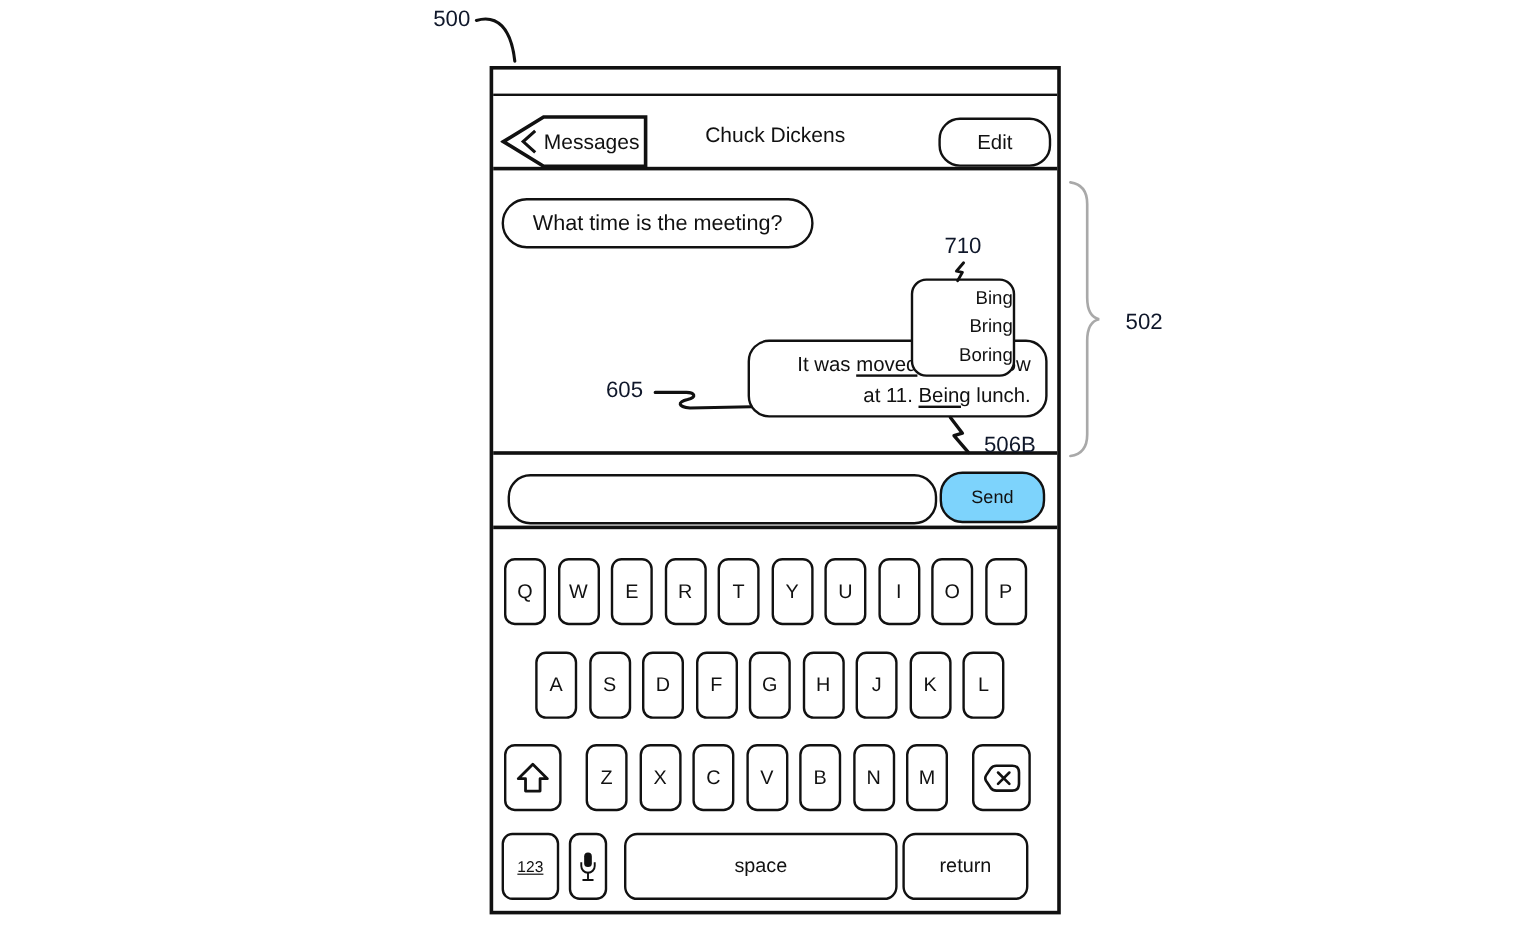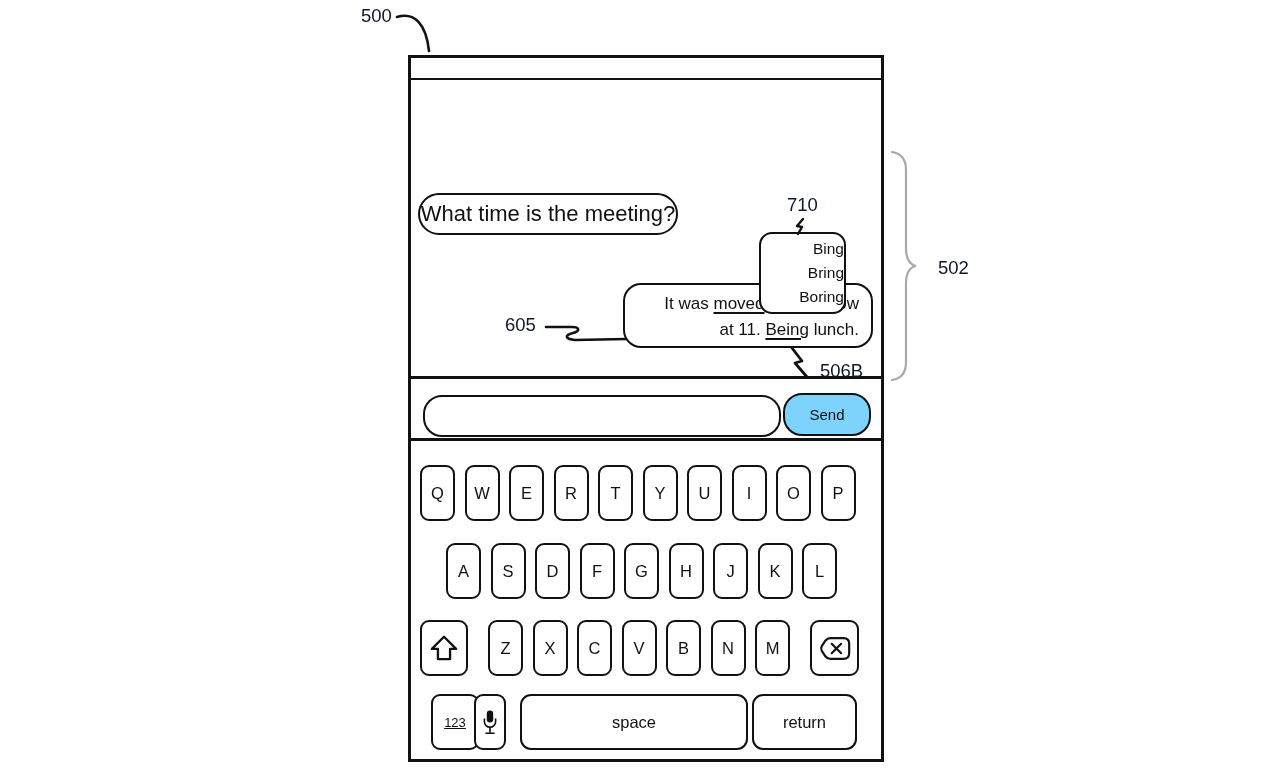--- a/index.html
+++ b/index.html
@@ -25,21 +25,21 @@
                 font-size:17.5px;}
   .navtitle{left:0;right:0;top:0;height:60px;display:flex;align-items:center;
             justify-content:center;font-size:17.5px;}
   .editbtn{left:371px;top:16px;width:90px;height:37px;border:2.5px solid #111;
            border-radius:18px;display:flex;align-items:center;justify-content:center;
            font-size:17px;background:#fff;}
 
   
   .bubble{border:2.5px solid #111;background:#fff;box-sizing:border-box;}
   .b-recv{left:7px;top:20px;width:260px;height:42px;border-radius:21px;
-          display:flex;align-items:center;justify-content:center;font-size:22px;margin-top:28px;}
+          display:flex;align-items:center;justify-content:center;font-size:18px;}
   .b-sent{left:212px;top:138px;width:250px;height:65px;border-radius:18px;
           padding:6px 12px 0 10px;text-align:right;font-size:17px;line-height:26px;
           white-space:nowrap;z-index:2;}
   .uword{text-decoration:underline;text-decoration-thickness:2px;text-underline-offset:3px;}
   .popup{left:348px;top:87px;width:83px;height:78px;border:2.5px solid #111;
          border-radius:13px;background:#fff;z-index:5;
          display:flex;flex-direction:column;align-items:flex-end;justify-content:center;}
   .popup .sug{font-size:15.5px;line-height:24px;}
 
   
@@ -53,21 +53,21 @@
   .krow{position:absolute;display:flex;gap:9.5px;}
   .key{width:35px;height:56px;border:2.5px solid #111;border-radius:9px;
        background:#fff;display:flex;align-items:center;justify-content:center;
        font-size:16.5px;box-sizing:border-box;}
   .kwide{width:48px;}
   .row1{left:9px;top:21px;}
   .row2{left:35px;top:99px;}
   .row3l{left:77px;top:176px;}
   .kshift{position:absolute;left:9px;top:176px;}
   .kdel{position:absolute;left:399px;top:176px;width:49px;}
-  .k123{position:absolute;left:20px;top:250px;font-size:13px;text-decoration:underline;}
+  .k123{position:absolute;left:7px;top:250px;font-size:13px;text-decoration:underline;}
   .kmic{position:absolute;left:63px;top:250px;width:32px;}
   .kspace{position:absolute;left:109px;top:250px;width:228px;border-radius:11px;}
   .kreturn{position:absolute;left:341px;top:250px;width:105px;border-radius:11px;}
 
   
   .ref{position:absolute;font-size:18.5px;color:#0f172a;z-index:20;background:transparent;}
   #overlay{position:absolute;left:0;top:0;width:1280px;height:784px;
            pointer-events:none;z-index:15;}
 </style>
 </head>
@@ -84,20 +84,31 @@
 <div class="ref" style="left:361px;top:5px;">500</div>
 <div class="ref" style="left:938px;top:257px;">502</div>
 <div class="ref" style="left:505px;top:314px;">605</div>
 <div class="ref" style="left:787px;top:194px;">710</div>
 <div class="ref" style="left:820px;top:360px;">506B</div>
 
 <div class="phone">
 
   <div class="statusbar"></div>
 
+  <div class="navbar">
+    <div class="backbtn abs">
+      <svg width="124" height="46" viewBox="0 0 124 46">
+        <polygon points="36,2.5 121,2.5 121,43.5 36,43.5 2.5,23" fill="#fff" stroke="#111" stroke-width="3"></polygon>
+        <path d="M29,14 L19,23 L29,32" fill="none" stroke="#111" stroke-width="2.6"></path>
+      </svg>
+      <span class="lbl">Messages</span>
+    </div>
+    <div class="navtitle">Chuck Dickens</div>
+    <div class="editbtn abs">Edit</div>
+  </div>
 
   <div class="msgarea">
     <div class="bubble b-recv abs">What time is the meeting?</div>
 
     <div class="bubble b-sent abs">
       <span>It was </span><span class="uword">moved</span><span> to tomorrow</span><br>
       <span>at 11. </span><span class="uword">Being</span><span> lunch.</span>
     </div>
 
     <div class="popup abs">

